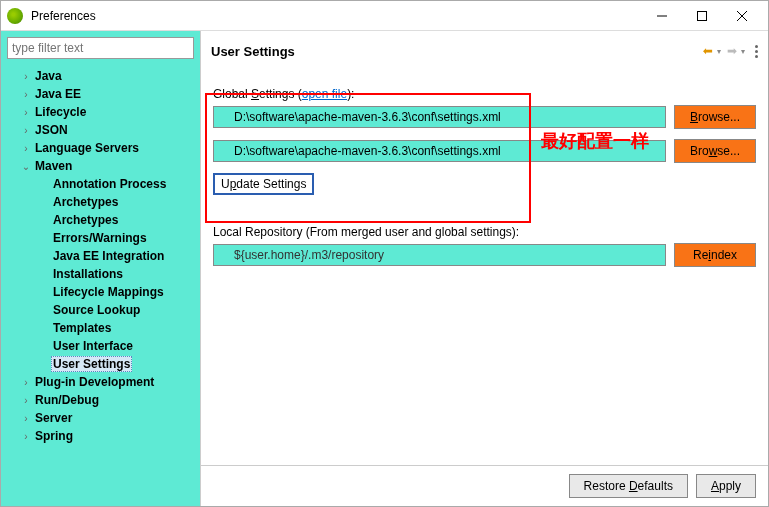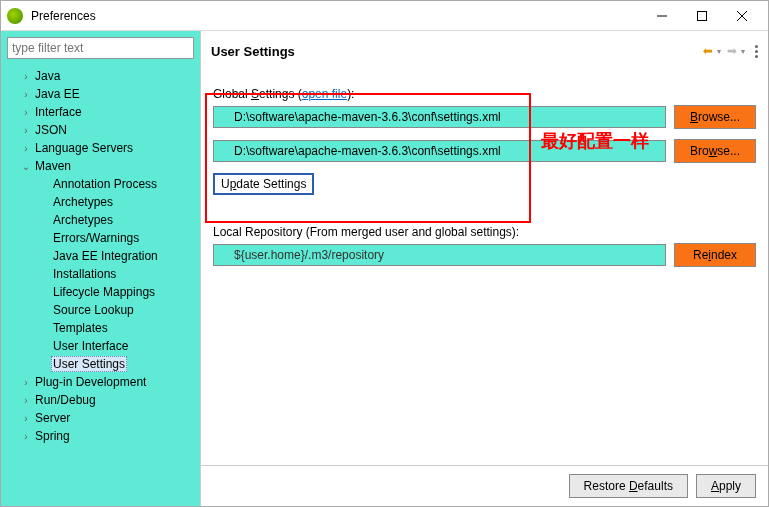--- a/index.html
+++ b/index.html
@@ -15,21 +15,21 @@
 .main { flex: 1; display: flex; min-height: 0; }
 
 .sidebar { width: 200px; border-right: 1px solid #ccc; display: flex; flex-direction: column; background: #5eead4; position: relative; }
 .filter { margin: 6px; border: 1px solid #999; height: 22px; padding: 2px 4px; color: #777; outline: none; }
 .tree { flex: 1; overflow-x: hidden; overflow-y: auto; padding: 2px 0 2px 4px; }
 .tree::-webkit-scrollbar { width: 16px; }
 .tree::-webkit-scrollbar-track { background: #f0f0f0; }
 .tree::-webkit-scrollbar-thumb { background: #c8c8c8; border: 1px solid #b0b0b0; }
 .tree-item { display: flex; align-items: center; height: 18px; padding-right: 4px; white-space: nowrap; cursor: default; }
 .tree-item .arrow { width: 14px; text-align: center; color: #666; font-size: 10px; }
-.tree-item .lbl { padding: 0 2px; }
+.tree-item .lbl { padding: 0 2px; font-weight: bold; }
 .tree-item.selected .lbl { background: #d6e8f7; border: 1px dotted #5a8bbf; padding: 0 1px; }
 .indent1 { padding-left: 14px; }
 .indent2 { padding-left: 32px; }
 
 .content { flex: 1; display: flex; flex-direction: column; min-width: 0; }
 .content-header { display: flex; align-items: center; padding: 0 10px; height: 40px; }
 .content-header h2 { font-size: 13px; font-weight: bold; flex: 1; }
 .navicons { display: flex; align-items: center; gap: 6px; }
 .navicons .arrow-left { color: #e19500; }
 .navicons .arrow-right { color: #bbb; }
@@ -95,21 +95,21 @@
         <div class="tree-item indent1">
           <span class="arrow">›</span>
           <span class="lbl">Java</span>
         </div>
         <div class="tree-item indent1">
           <span class="arrow">›</span>
           <span class="lbl">Java EE</span>
         </div>
         <div class="tree-item indent1">
           <span class="arrow">›</span>
-          <span class="lbl">Interface</span>
+          <span class="lbl">Lifecycle</span>
         </div>
         <div class="tree-item indent1">
           <span class="arrow">›</span>
           <span class="lbl">JSON</span>
         </div>
         <div class="tree-item indent1">
           <span class="arrow">›</span>
           <span class="lbl">Language Servers</span>
         </div>
         <div class="tree-item indent1">

